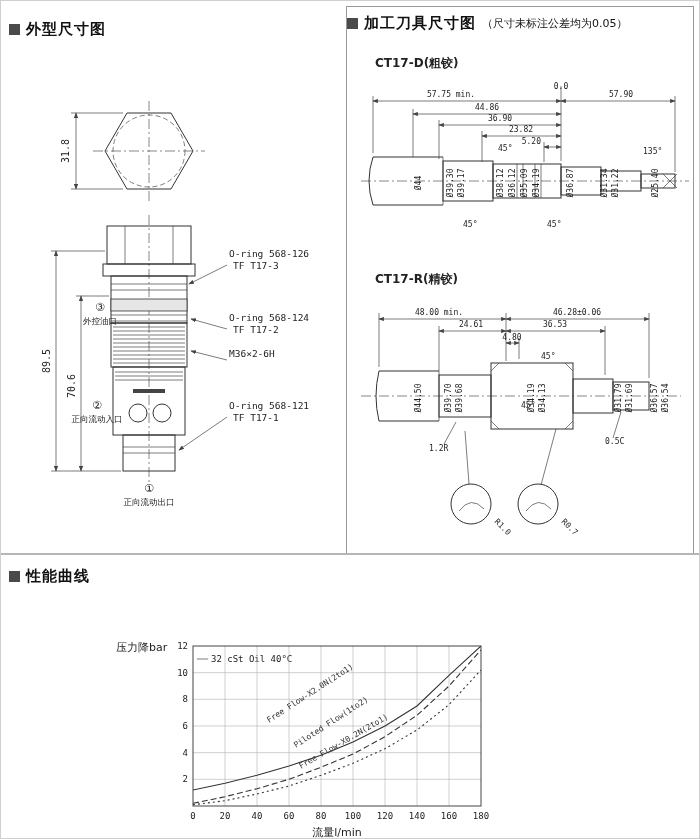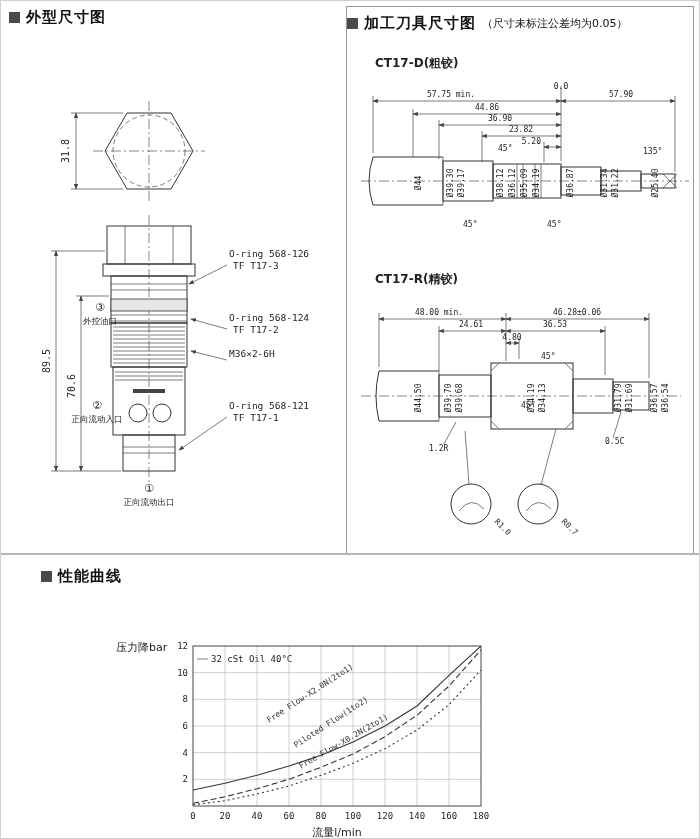--- a/index.html
+++ b/index.html
@@ -41,21 +41,21 @@
   .tick { font-size:9px; }
   .axis-label { font-size:11px; font-family:"DejaVu Sans","Liberation Sans",sans-serif; }
   .curve-label { font-size:8px; fill:#333; }
   .note-text { font-size:9px; }
 </style>
 </head>
 <body>
 
 <div class="page">
 
-  <div class="hdr" style="left:8px; top:7px;">
+  <div class="hdr" style="left:8px; top:19px;">
     <span class="sq"></span>
     <span class="hdr-text">外型尺寸图</span>
   </div>
 
   <svg style="left:0; top:28px;" width="345" height="524" viewBox="0 28 345 524">
     <defs>
       <marker id="a1" markerWidth="8" markerHeight="6" refX="7" refY="3" orient="auto-start-reverse">
         <path class="arrowhead" d="M0,0 L8,3 L0,6 z"></path>
       </marker>
     </defs>
@@ -297,21 +297,21 @@
         <circle cx="537" cy="503" r="20"></circle>
         <path d="M525,510 Q537,494 550,508" class="thin"></path>
         <text class="dim" x="493" y="521" transform="rotate(45 493 521)">R1.0</text>
         <text class="dim" x="560" y="521" transform="rotate(45 560 521)">R0.7</text>
       </g>
     </g>
   </svg>
 
   <hr class="divider">
 
-  <div class="hdr" style="left:8px; top:566px;margin-left:32px;">
+  <div class="hdr" style="left:8px; top:566px;">
     <span class="sq"></span>
     <span class="hdr-text">性能曲线</span>
   </div>
 
   <svg style="left:95px; top:628px;" width="420" height="211" viewBox="0 0 420 211">
     <text class="axis-label" x="20" y="22">压力降bar</text>
     <text class="axis-label" x="241" y="207" text-anchor="middle">流量l/min</text>
     <line x1="101" y1="30" x2="112" y2="30" class="thin"></line>
     <text class="note-text" x="115" y="33">32 cSt Oil 40°C</text>
     <g id="chart-g">

